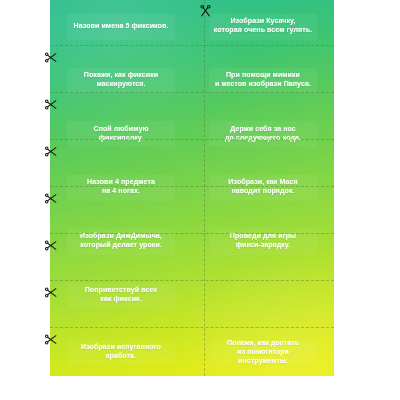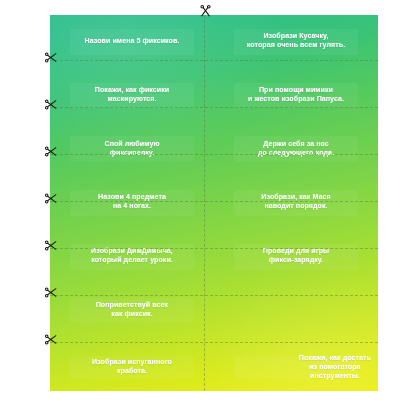--- a/index.html
+++ b/index.html
@@ -20,22 +20,22 @@
     position: relative;
     width: 400px;
     height: 400px;
     background: #ffffff;
   }
 
   
   .sheet {
     position: absolute;
     left: 50px;
-    top: 15px;
-    width: 328px;
+    top: 0;
+    width: 284px;
     height: 376px;
     background:
       linear-gradient(168deg,
         #2dbd8d 0%,
         #2fc087 8%,
         #3cc475 20%,
         #55ca5e 32%,
         #6ed04f 44%,
         #88d742 56%,
         #a4de35 68%,
@@ -193,21 +193,21 @@
 как фиксик.</span>
       </div>
 
     </div>
 
     <div class="grid" style="grid-template-rows: repeat(8, 1fr); top:0;">
       <div class="card" style="grid-row:8; grid-column:1;">
         <span class="card-text">Изобрази испуганного
 кработа.</span>
       </div>
-      <div class="card" style="grid-row:8; grid-column:2;justify-content:flex-end;">
+      <div class="card" style="grid-row:8; grid-column:2;">
         <span class="card-text">Покажи, как достать
 из помогатора
 инструменты.</span>
       </div>
     </div>
 
     <div class="guides">
       <div class="guide-h" style="top:45px;"></div>
       <div class="guide-h" style="top:92px;"></div>
       <div class="guide-h" style="top:139px;"></div>

